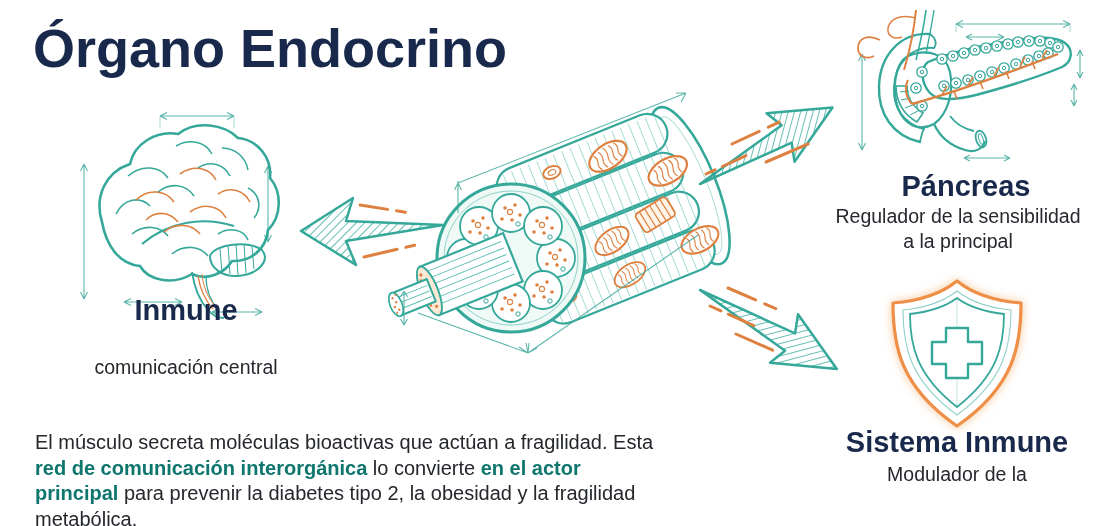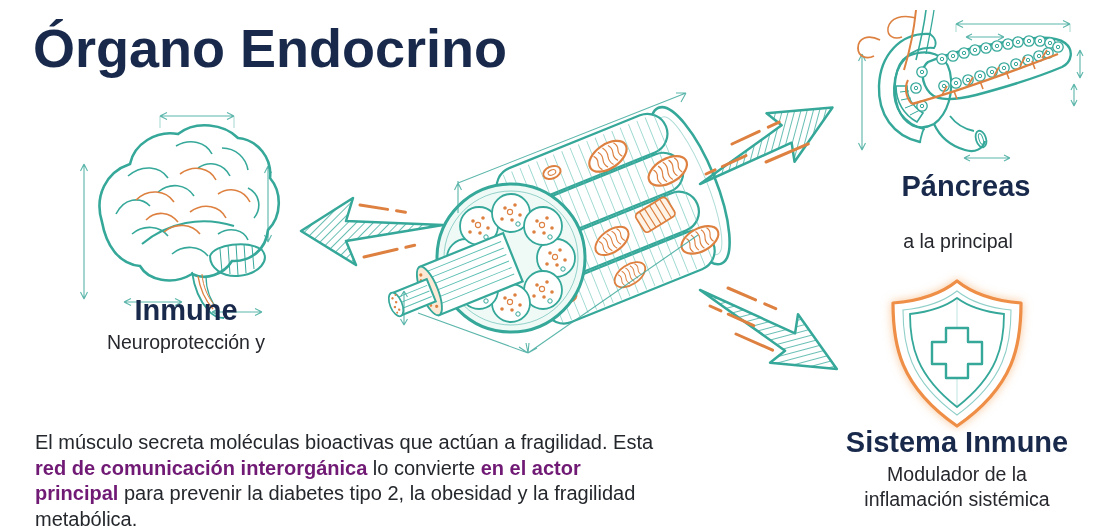--- a/index.html
+++ b/index.html
@@ -4,21 +4,21 @@
 <style>
   html,body{margin:0;padding:0;background:#fff;}
   .stage{position:relative;width:1094px;height:526px;background:#fff;overflow:hidden;
          font-family:"Liberation Sans",sans-serif;}
   .abs{position:absolute;}
   .title{left:33px;top:-16px;font-size:54px;line-height:56px;font-weight:700;
          color:#18294B;letter-spacing:0px;white-space:nowrap;}
   .node-heading{font-size:29px;font-weight:800;color:#18294B;text-align:center;}
   .node-sub{font-size:19.5px;line-height:1.28;color:#26282E;text-align:center;}
   .footer-par{width:622px;font-size:20px;line-height:25.5px;color:#24272C;text-align:left;}
-  .footer-par strong{color:#701a75;font-weight:700;margin-top:42px;}
+  .footer-par strong{color:#0f766e;font-weight:700;margin-top:42px;}
   svg{display:block;overflow:visible;}
   .tl{stroke:#35A89A;fill:none;}
   .dim{stroke:#3FA99C;stroke-width:1.1;fill:none;opacity:.85;}
   .lob{fill:#fff;stroke:#35A89A;stroke-width:1.3;}
   .lobd{fill:none;stroke:#35A89A;stroke-width:1;}
   .org{stroke:#DD8040;fill:none;}
   .shield-svg{filter:drop-shadow(0 0 5px rgba(243,154,74,.55));}
 </style>
 </head>
 <body>
@@ -74,21 +74,22 @@
         <path d="M180,142 L182,165"></path>
     </g>
 
     <path class="tl" stroke-width="1.8" d="M120,168 C122,182 127,196 136,206 C140,211 146,214 152,214"></path>
     <path class="tl" stroke-width="1.2" d="M134,172 C134,185 139,198 147,207"></path>
     <path class="org" stroke-width="1.4" d="M126,172 C128,185 133,196 141,205"></path>
     <path class="org" stroke-width="1" d="M130,170 C131,183 136,194 144,203"></path>
   </svg>
   <div class="abs node-heading" style="left:76px;top:294px;width:220px;">Inmune</div>
   <div class="abs node-sub" style="left:66px;top:330px;width:240px;">
-    <span>Neuroprotección y</span><br>
+    <br>
+    <span>comunicación central</span>
   </div>
 
   <svg class="abs" style="left:296px;top:189px;" width="152" height="82" viewBox="0 0 152 82">
     <defs>
       <pattern id="hA" width="6" height="6" patternUnits="userSpaceOnUse" patternTransform="rotate(45)">
         <line x1="0" y1="0" x2="0" y2="6" stroke="#35A89A" stroke-width="1.5"></line>
       </pattern>
     </defs>
     <polygon points="5,42 57,9 50,32 147,36 50,52 60,76" fill="url(#hA)" stroke="#35A89A" stroke-width="2.5" stroke-linejoin="round"></polygon>
     <path class="org" stroke-width="3" stroke-linecap="round" stroke-dasharray="28 9 9 40" d="M64,16 L146,29"></path>
@@ -281,32 +282,31 @@
                                             M108,81 l3,8 M134,71 l3,8 M160,61 l3,8 M186,51 l3,8"></path>
     <path class="org" stroke-width="2" d="M66,94 C60,88 58,78 62,70"></path>
     <path class="org" stroke-width="2" d="M70,0 C68,20 64,40 58,60"></path>
     <path class="org" stroke-width="1.5" d="M70,8 C56,4 44,8 42,18 C41,26 48,30 56,27"></path>
     <path class="org" stroke-width="1.8" d="M34,30 C22,24 12,28 12,38 C12,46 20,50 28,46"></path>
     <path class="tl" stroke-width="1.6" d="M80,0 C78,16 74,34 70,50"></path>
     <path class="tl" stroke-width="1.3" d="M88,0 C86,14 83,28 80,44"></path>
   </svg>
   <div class="abs node-heading" style="left:856px;top:170px;width:220px;">Páncreas</div>
   <div class="abs node-sub" style="left:828px;top:204px;width:260px;">
-    <br>
+    <span>Regulador de la sensibilidad</span><br>
     <span>a la principal</span>
   </div>
 
   <svg class="abs shield-svg" style="left:887px;top:276px;" width="140" height="156" viewBox="0 0 140 156">
     <path d="M70,5 C86,18 108,25 134,27 C134,68 128,110 70,150 C12,110 6,68 6,27 C32,25 54,18 70,5 Z" fill="#fff" stroke="#EF8E46" stroke-width="3.2" stroke-linejoin="round"></path>
     <path d="M70,15 C84,26 103,32 124,34 C124,69 118,104 70,139 C22,104 16,69 16,34 C37,32 56,26 70,15 Z" fill="none" stroke="#35A89A" stroke-width="1.1" opacity=".55"></path>
     <path d="M70,22 C82,31 99,36 117,38 C117,69 111,99 70,131 C29,99 23,69 23,38 C41,36 58,31 70,22 Z" fill="none" stroke="#35A89A" stroke-width="1.8"></path>
     <path d="M70,22 V131" stroke="#35A89A" stroke-width=".9" opacity=".35" fill="none"></path>
     <path d="M59,52 H81 V66 H95 V88 H81 V102 H59 V88 H45 V66 H59 Z" fill="#fff" stroke="#35A89A" stroke-width="2.4" stroke-linejoin="round"></path>
   </svg>
   <div class="abs node-heading" style="left:817px;top:426px;width:280px;">Sistema Inmune</div>
   <div class="abs node-sub" style="left:837px;top:462px;width:240px;">
     <span>Modulador de la</span><br>
-    <span>inflamación sistémica</span>
   </div>
 
   <p class="abs footer-par" style="left:35px;top:430px;margin:0;"><span>El músculo secreta moléculas bioactivas que actúan a fragilidad. Esta </span><strong>red de comunicación interorgánica</strong><span> lo convierte </span><strong>en el actor principal</strong><span> para prevenir la diabetes tipo 2, la obesidad y la fragilidad metabólica.</span></p>
 
 </div>
 
 </body></html>

